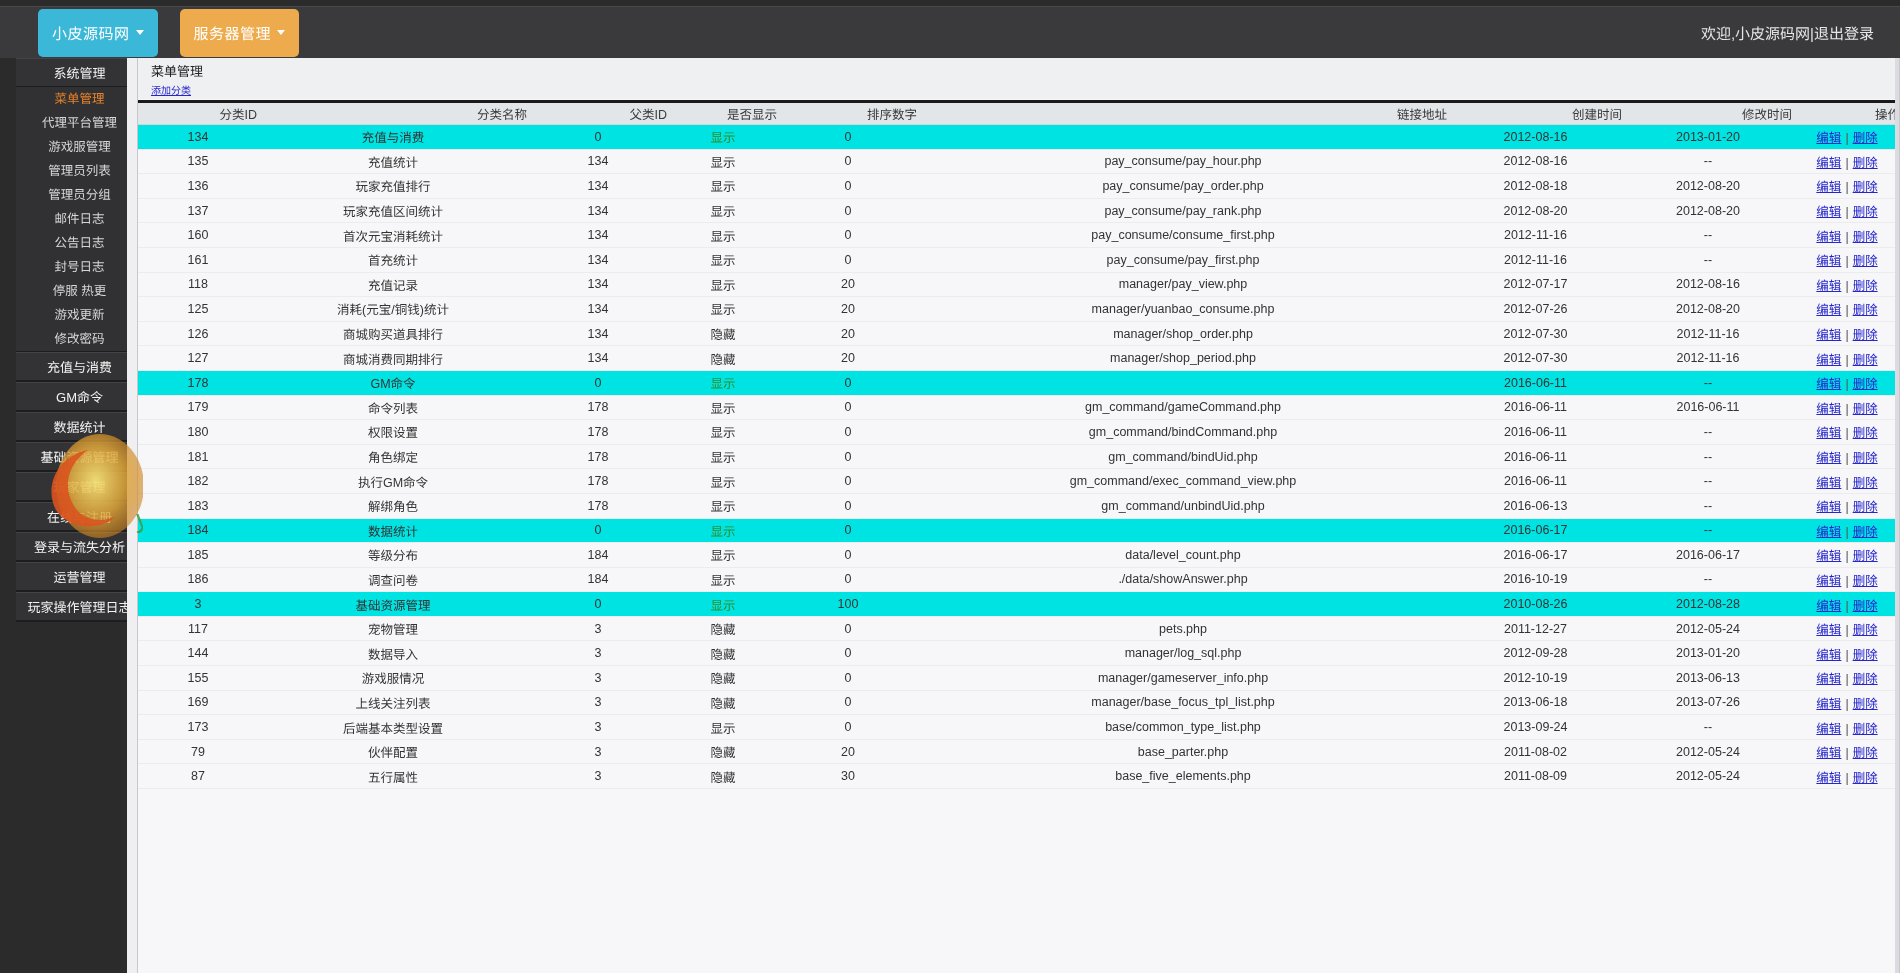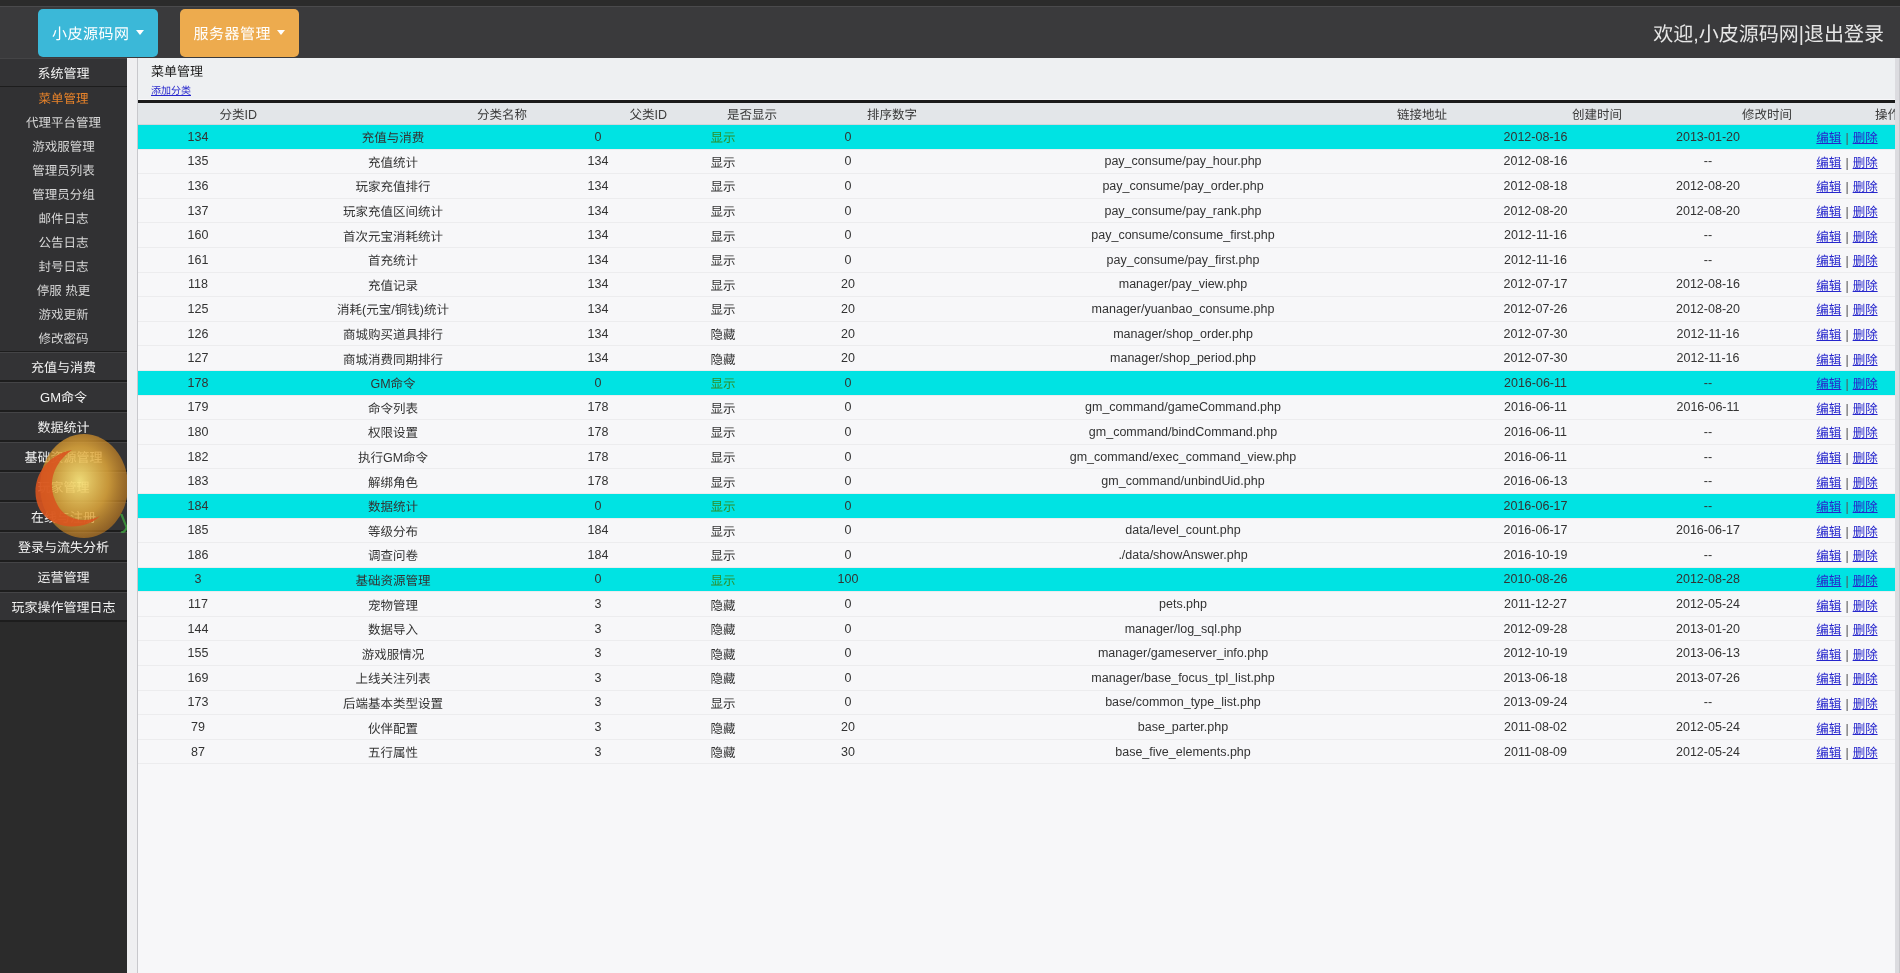--- a/index.html
+++ b/index.html
@@ -39,31 +39,31 @@
   .caret {
     display: inline-block;
     margin-left: 6px;
     width: 0; height: 0;
     border-left: 4px solid transparent;
     border-right: 4px solid transparent;
     border-top: 5px solid #ffffff;
   }
   .topbar-right {
     margin-left: auto;
-    margin-right: 16px;
-    font-size: 20px;
+    margin-right: 26px;
+    font-size: 15px;
     color: #e6e6e6;
     white-space: nowrap;
   }
   .topbar-right .logout { color: #e6e6e6; text-decoration: none; cursor: pointer; }
 
   
   .sidebar {
     position: absolute;
-    left: 0; top: 58px;
+    left: 16px; top: 58px;
     width: 127px; height: 915px;
     background: #2b2b2b;
     overflow: hidden;
   }
   .side-group { border-bottom: 1px solid #1d1d1d; }
   .side-head {
     height: 29px;
     line-height: 29px;
     text-align: center;
     font-size: 13px;
@@ -437,20 +437,31 @@
             <td>权限设置</td>
             <td>178</td>
             <td class="show">显示</td>
             <td>0</td>
             <td>gm_command/bindCommand.php</td>
             <td>2016-06-11</td>
             <td>--</td>
             <td class="op"><a>编辑</a><span class="sep">|</span><a>删除</a></td>
           </tr>
           <tr class="child">
+            <td>181</td>
+            <td>角色绑定</td>
+            <td>178</td>
+            <td class="show">显示</td>
+            <td>0</td>
+            <td>gm_command/bindUid.php</td>
+            <td>2016-06-11</td>
+            <td>--</td>
+            <td class="op"><a>编辑</a><span class="sep">|</span><a>删除</a></td>
+          </tr>
+          <tr class="child">
             <td>182</td>
             <td>执行GM命令</td>
             <td>178</td>
             <td class="show">显示</td>
             <td>0</td>
             <td>gm_command/exec_command_view.php</td>
             <td>2016-06-11</td>
             <td>--</td>
             <td class="op"><a>编辑</a><span class="sep">|</span><a>删除</a></td>
           </tr>

